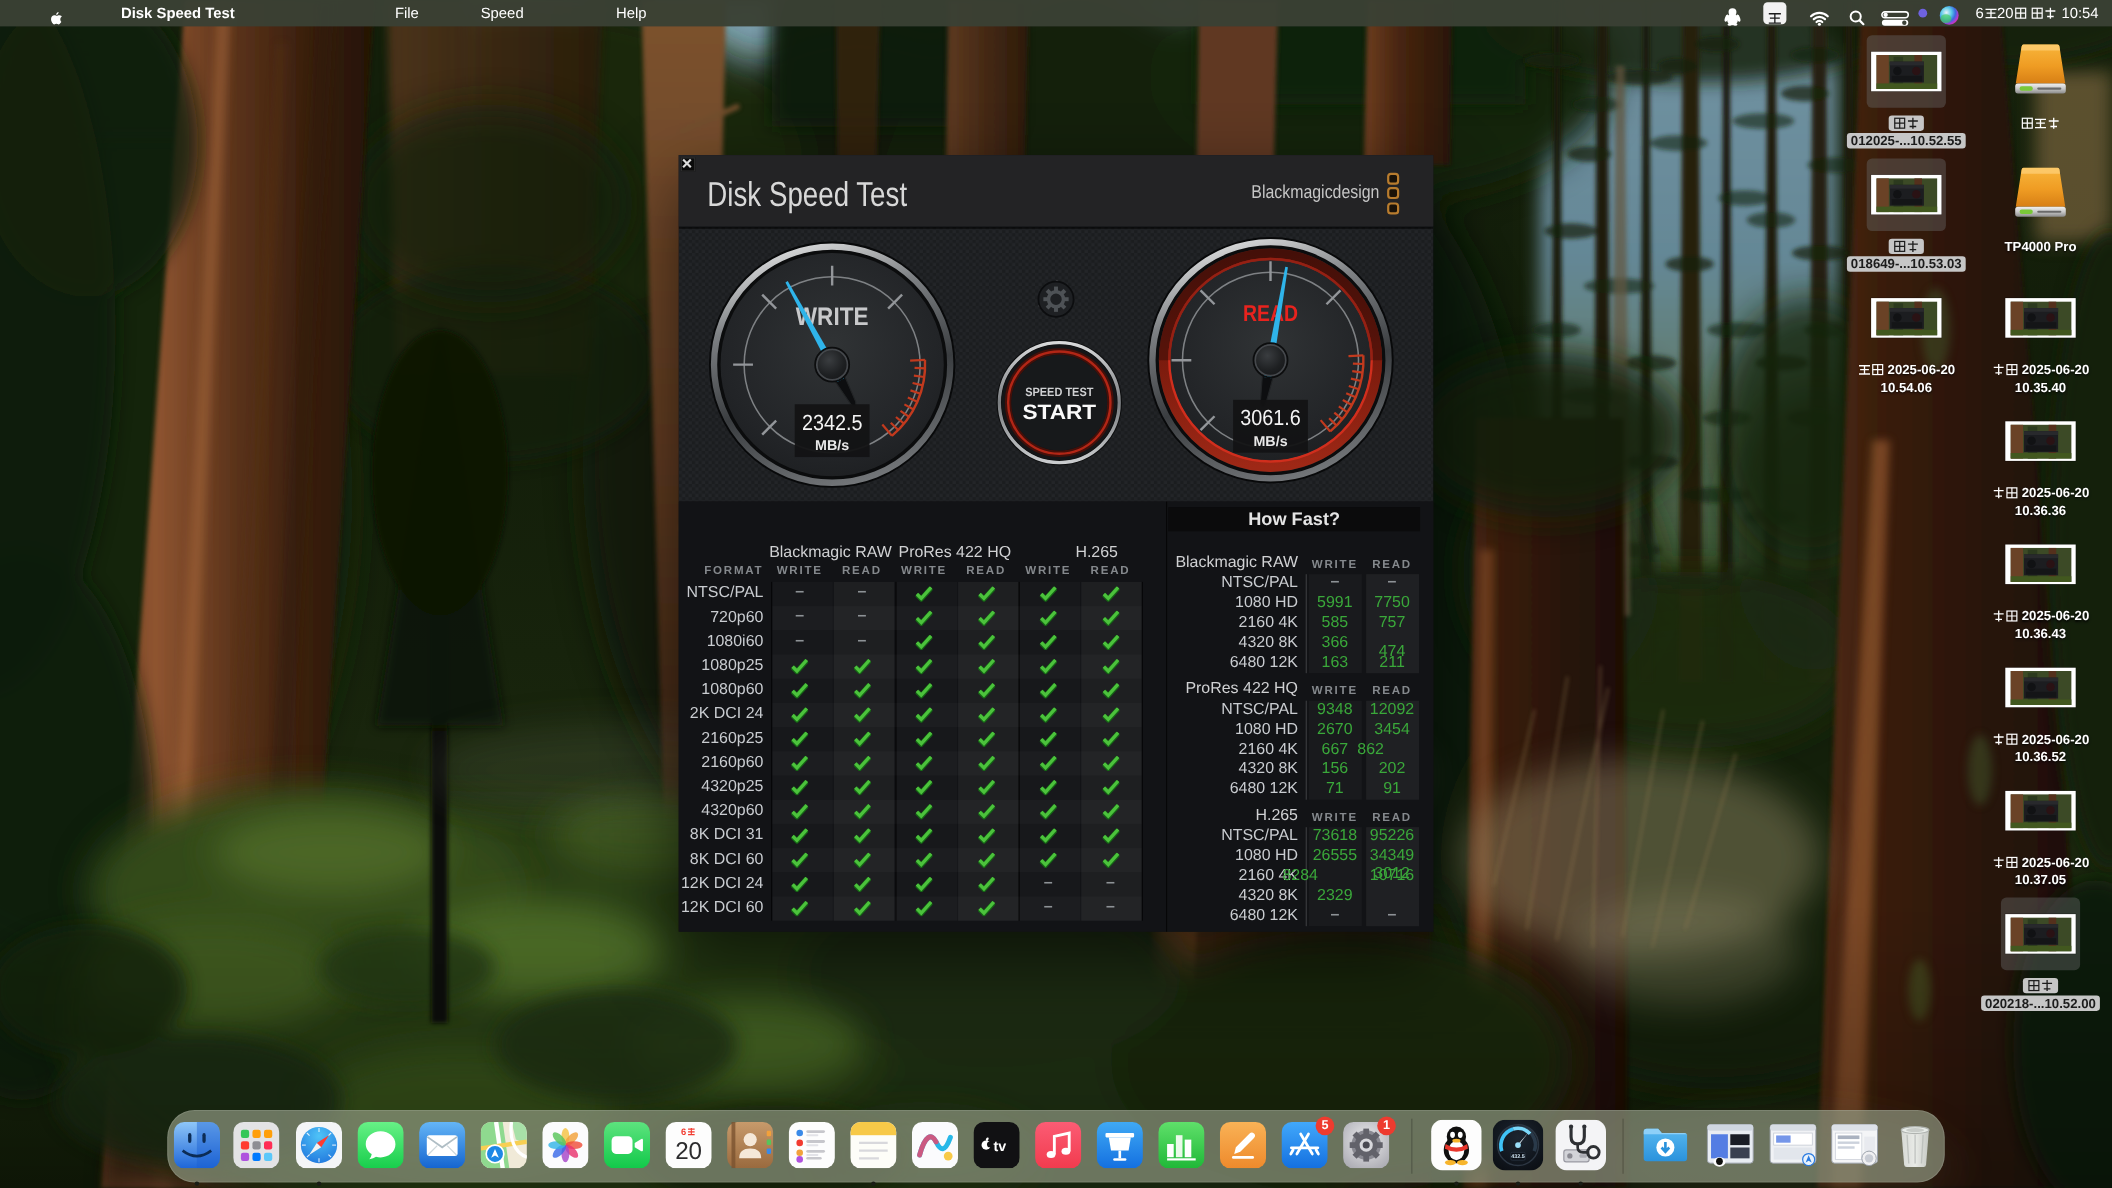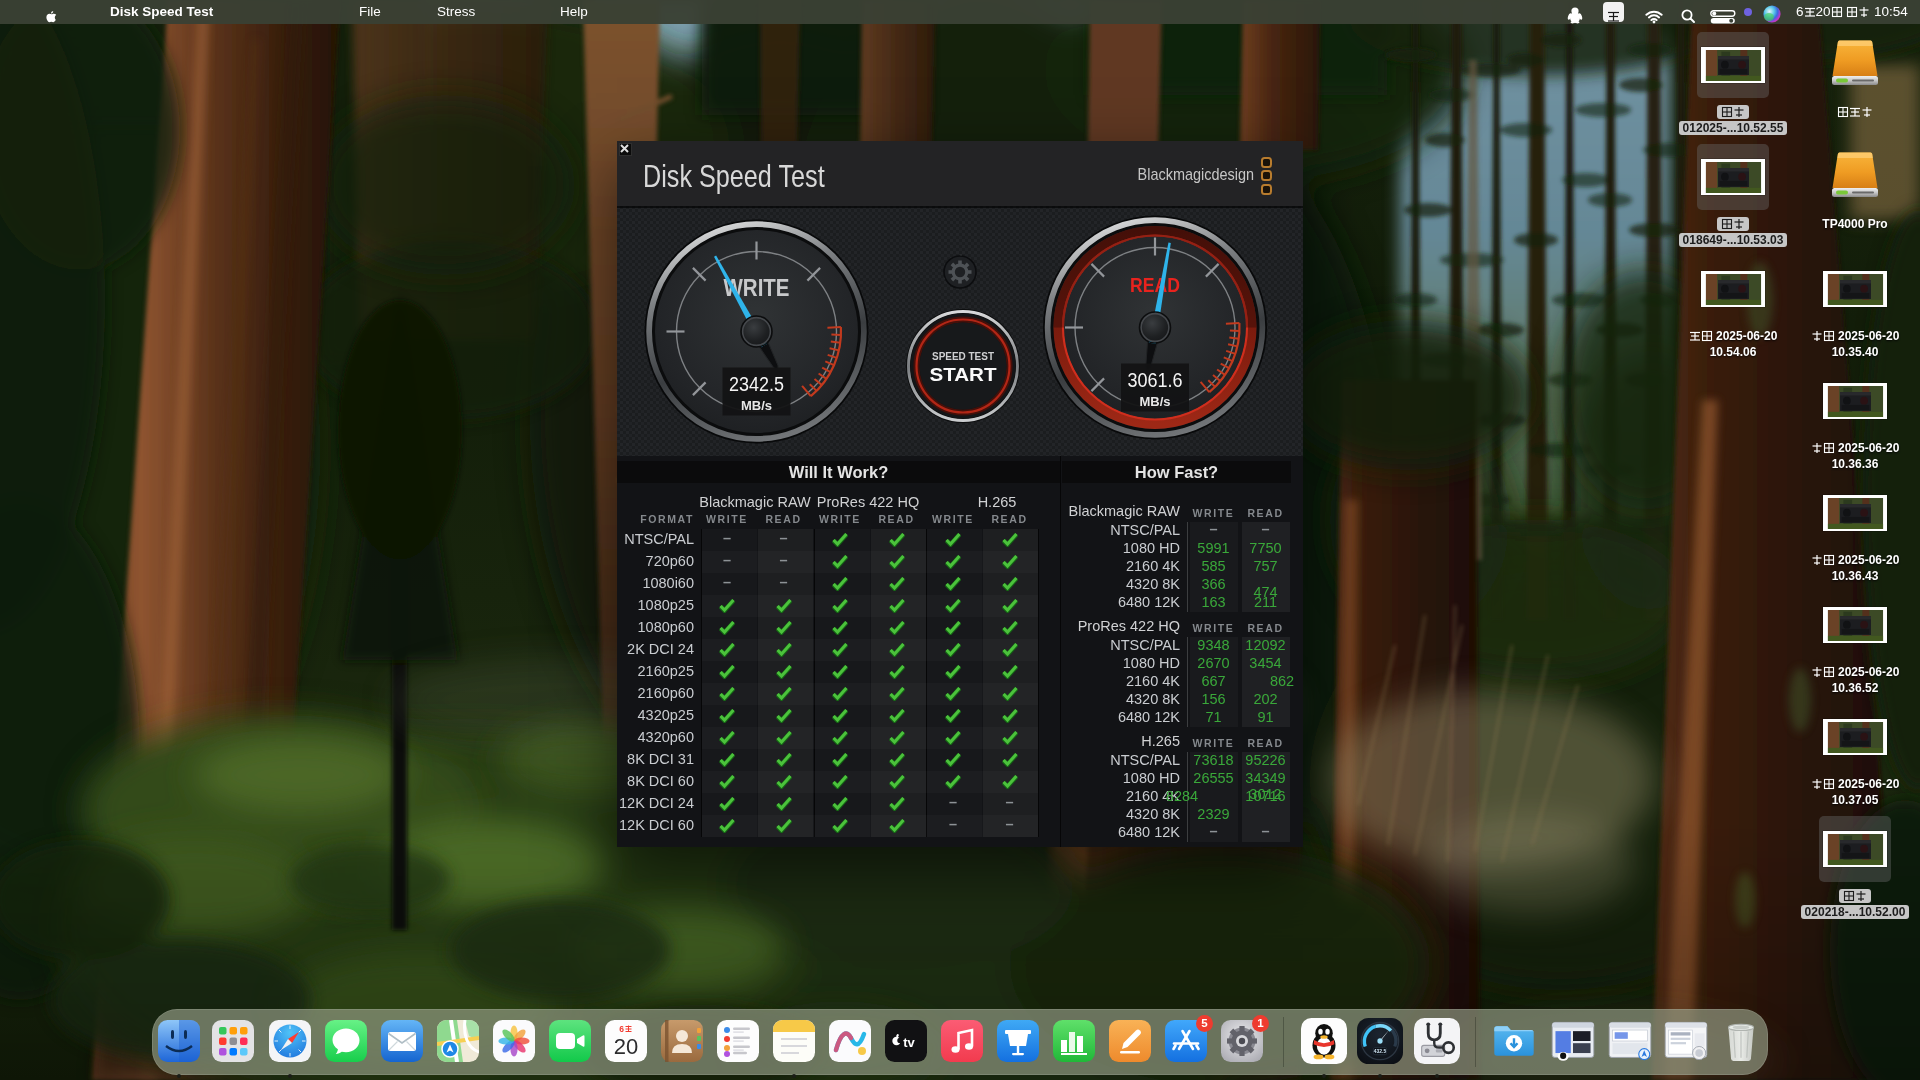--- a/index.html
+++ b/index.html
@@ -693,21 +693,20 @@
 <circle r="52.5" fill="#141517"></circle>
 <circle r="46.5" fill="none" stroke="#44100a" stroke-width="6"></circle>
 <circle r="46.5" fill="none" stroke="#b22616" stroke-width="2.2"></circle>
 <circle r="43.5" fill="#17191b"></circle>
 <text x="0" y="-6" font-size="11" font-weight="bold" fill="#cfd0d2" text-anchor="middle" textLength="62" lengthAdjust="spacingAndGlyphs">SPEED TEST</text>
 <text x="0" y="15" font-size="19" font-weight="bold" fill="#fafafa" text-anchor="middle" textLength="67" lengthAdjust="spacingAndGlyphs">START</text>
 </g>
         </svg>
       </div>
       <div id="tablearea">
-        <div class="hdrbar" style="left:0px;top:5px;width:443px">Will It Work?</div>
         <div class="ghead" style="left:78px;top:38px;width:120px">Blackmagic RAW</div>
         <div class="ghead" style="left:191px;top:38px;width:120px">ProRes 422 HQ</div>
         <div class="ghead" style="left:320px;top:38px;width:120px">H.265</div>
         <div class="shead" style="left:17px;top:57px;width:60px;text-align:right">FORMAT</div>
         <div class="shead" style="left:80px;top:57px;width:60px">WRITE</div>
         <div class="shead" style="left:136.5px;top:57px;width:60px">READ</div>
         <div class="shead" style="left:193px;top:57px;width:60px">WRITE</div>
         <div class="shead" style="left:249.5px;top:57px;width:60px">READ</div>
         <div class="shead" style="left:306px;top:57px;width:60px">WRITE</div>
         <div class="shead" style="left:362.5px;top:57px;width:60px">READ</div>
@@ -1078,21 +1077,21 @@
         <div class="strip" style="left:624.5px;top:181px;width:48px;height:90px;background:rgba(255,255,255,0.06)"></div>
         <div class="vline" style="left:569.5px;top:181px;height:90px;background:#3c3e40;width:1px"></div>
         <div class="fmt" style="right:123px;top:181px">NTSC/PAL</div>
         <div class="gval" style="left:566.5px;top:181px;width:60px">9348</div>
         <div class="gval" style="left:618.5px;top:181px;width:60px">12092</div>
         <div class="fmt" style="right:123px;top:199px">1080 HD</div>
         <div class="gval" style="left:566.5px;top:199px;width:60px">2670</div>
         <div class="gval" style="left:618.5px;top:199px;width:60px">3454</div>
         <div class="fmt" style="right:123px;top:217px">2160 4K</div>
         <div class="gval" style="left:566.5px;top:217px;width:60px">667</div>
-        <div class="gval" style="left:635px;top:217px;width:60px">862</div>
+        <div class="gval" style="left:599px;top:217px;width:60px">862</div>
         <div class="fmt" style="right:123px;top:235px">4320 8K</div>
         <div class="gval" style="left:566.5px;top:235px;width:60px">156</div>
         <div class="gval" style="left:618.5px;top:235px;width:60px">202</div>
         <div class="fmt" style="right:123px;top:253px">6480 12K</div>
         <div class="gval" style="left:566.5px;top:253px;width:60px">71</div>
         <div class="gval" style="left:618.5px;top:253px;width:60px">91</div>
         <div class="ghead" style="left:403px;top:277px;width:160px;text-align:right">H.265</div>
         <div class="shead" style="left:566.5px;top:281px;width:60px">WRITE</div>
         <div class="shead" style="left:618.5px;top:281px;width:60px">READ</div>
         <div class="strip" style="left:572.5px;top:296px;width:48px;height:90px;background:rgba(255,255,255,0.03)"></div>
@@ -1495,21 +1494,21 @@
     <div class="ddot" style="left:792px"></div>
     <div class="ddot" style="left:1322px"></div>
     <div class="ddot" style="left:1378px"></div>
     <div class="ddot" style="left:1435px"></div>
 <div id="menubar">
       <svg class="mb" style="left:44px;top:5px" width="15" height="15" viewBox="0 0 15 15">
 <path d="M10.8,7.9c0-1.7,1.4-2.5,1.4-2.5s-0.8-1.1-2.3-1.1c-1,0-1.7,0.55-2.2,0.55 c-0.5,0-1.3-0.52-2.2-0.52C3.8,4.32,2.4,5.6,2.4,7.8c0,2.3,1.7,4.9,2.9,4.9c0.5,0,1.2-0.5,2-0.5c0.8,0,1.3,0.48,2,0.48 c1.2,0,2.5-2.4,2.5-2.4S10.8,9.6,10.8,7.9z M8.7,3.3c0.6-0.73,0.5-1.8,0.5-1.8S8.2,1.6,7.6,2.3C7,3,7.1,4.05,7.1,4.05 S8.1,4.05,8.7,3.3z" fill="#fff"></path>
       </svg>
       <div class="mb" style="left:110px;font-weight:bold">Disk Speed Test</div>
       <div class="mb" style="left:359px">File</div>
-      <div class="mb" style="left:437px">Stress</div>
+      <div class="mb" style="left:437px">Speed</div>
       <div class="mb" style="left:560px">Help</div>
       <svg class="mb" style="left:1566px;top:3px" width="18" height="18" viewBox="0 0 18 18">
 <circle cx="9" cy="5" r="3.6" fill="#fff"></circle>
 <ellipse cx="9" cy="11.5" rx="5" ry="5.5" fill="#fff"></ellipse>
 <ellipse cx="3.6" cy="10.5" rx="1.5" ry="3.4" fill="#fff" transform="rotate(18 3.6 10.5)"></ellipse>
 <ellipse cx="14.4" cy="10.5" rx="1.5" ry="3.4" fill="#fff" transform="rotate(-18 14.4 10.5)"></ellipse>
 <ellipse cx="6.5" cy="16.3" rx="2" ry="1.1" fill="#fff"></ellipse>
         <ellipse cx="11.5" cy="16.3" rx="2" ry="1.1" fill="#fff"></ellipse>
       </svg>
       <div class="mb" style="left:1603px;top:2px;width:21px;height:20px;background:#f2f2f2;border-radius:4px;text-align:center"><span style="position:relative;top:3px"><svg width="13" height="13" viewBox="0 0 13 13" style="display:inline-block;vertical-align:-2px">

